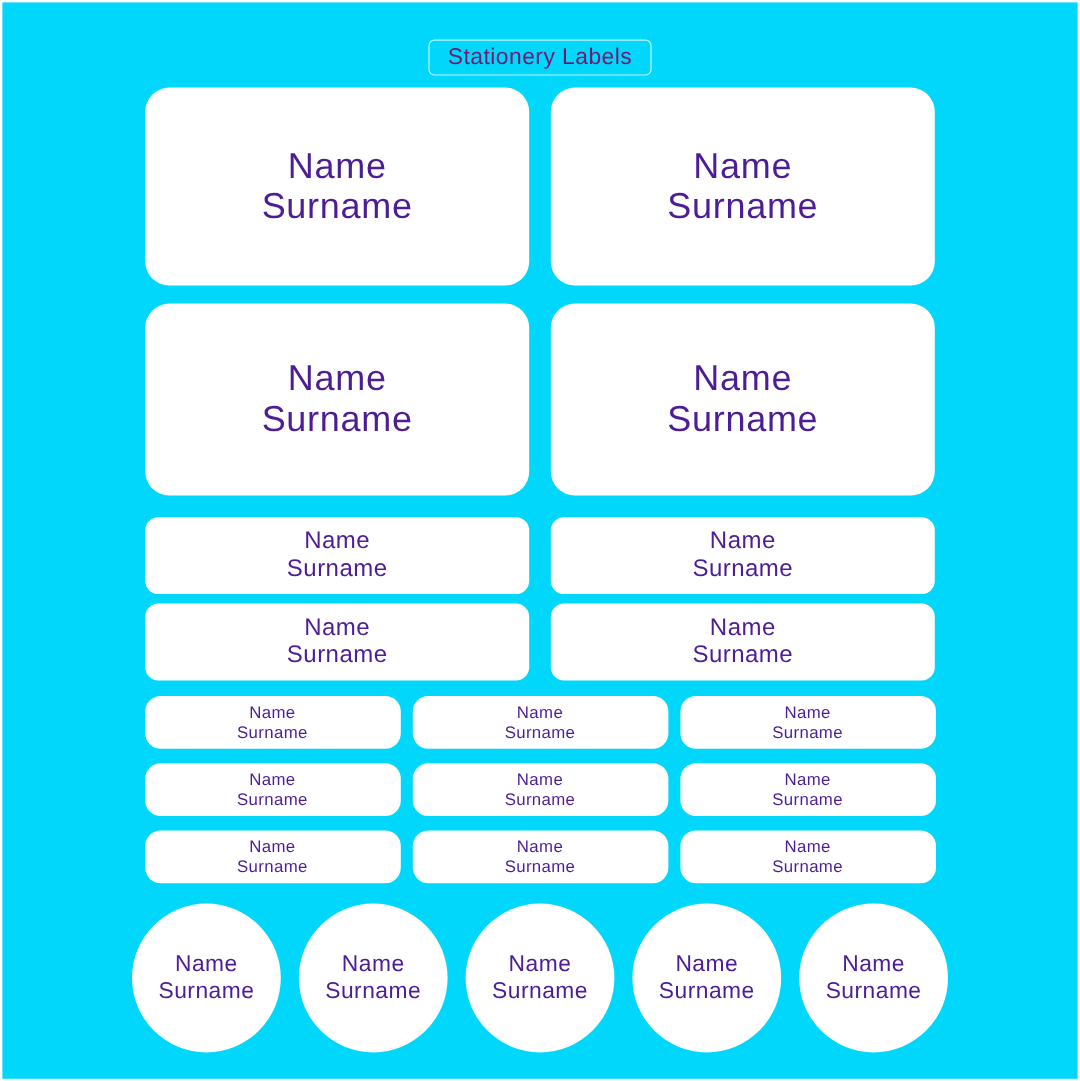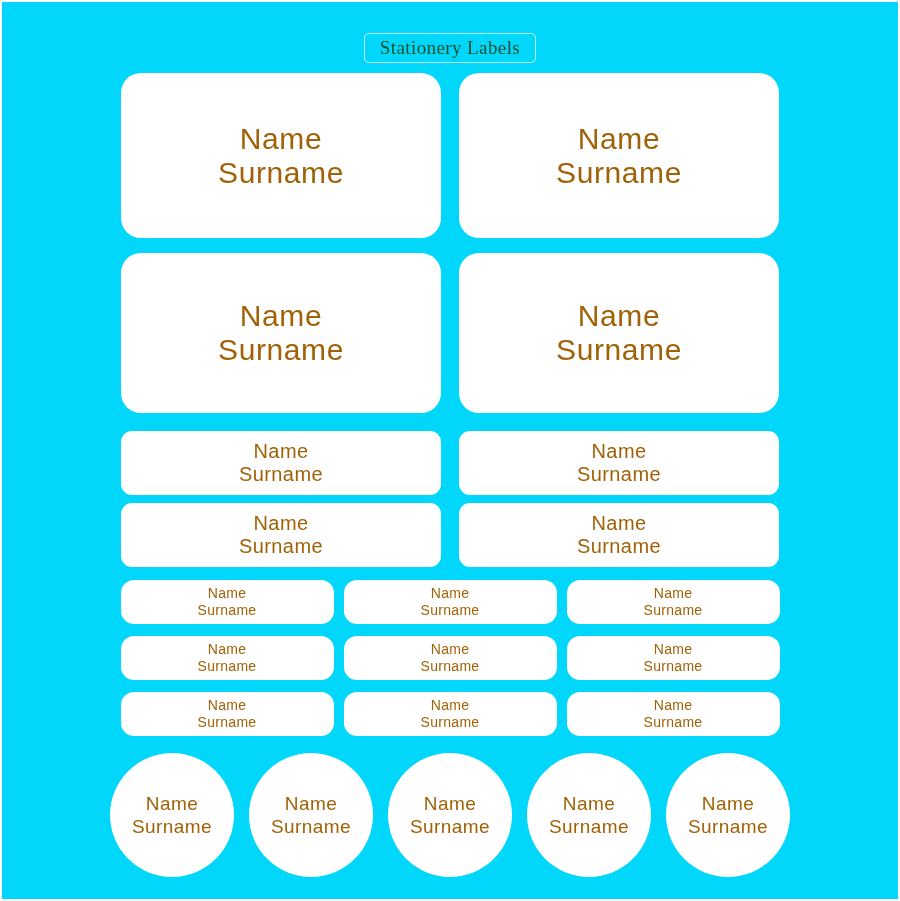--- a/index.html
+++ b/index.html
@@ -20,46 +20,45 @@
     background: #00d7fa;
   }
   .title-box {
     width: fit-content;
     margin: 31px auto 0 auto;
     height: 28px;
     line-height: 28px;
     padding: 0 15px;
     border: 1px solid rgba(255,255,255,0.75);
     border-radius: 5px;
-    color: #14532d;
+    color: #701a75;
     font-size: 19px;
     letter-spacing: 0.4px;
     text-align: center;
     white-space: nowrap;
-    font-family: Liberation Serif, serif;
   }
   .labels-area {
     width: 680px;
     margin: 0 auto;
   }
   .row {
     display: flex;
     justify-content: center;
   }
   .row-large-1 { margin-top: 10px; gap: 18px; }
   .row-large-2 { margin-top: 15px; gap: 18px; }
   .row-med-1   { margin-top: 18px; gap: 18px; }
   .row-med-2   { margin-top: 8px;  gap: 18px; }
   .row-small   { margin-top: 12px; gap: 10px; }
   .row-small-1 { margin-top: 13px; }
   .row-circles { margin-top: 17px; gap: 15px; }
 
   .label {
     background: #ffffff;
-    color: #a16207;
+    color: #4c1d95;
     display: flex;
     flex-direction: column;
     align-items: center;
     justify-content: center;
     text-align: center;
   }
   .label span { display: block; }
 
   .large {
     width: 320px;

